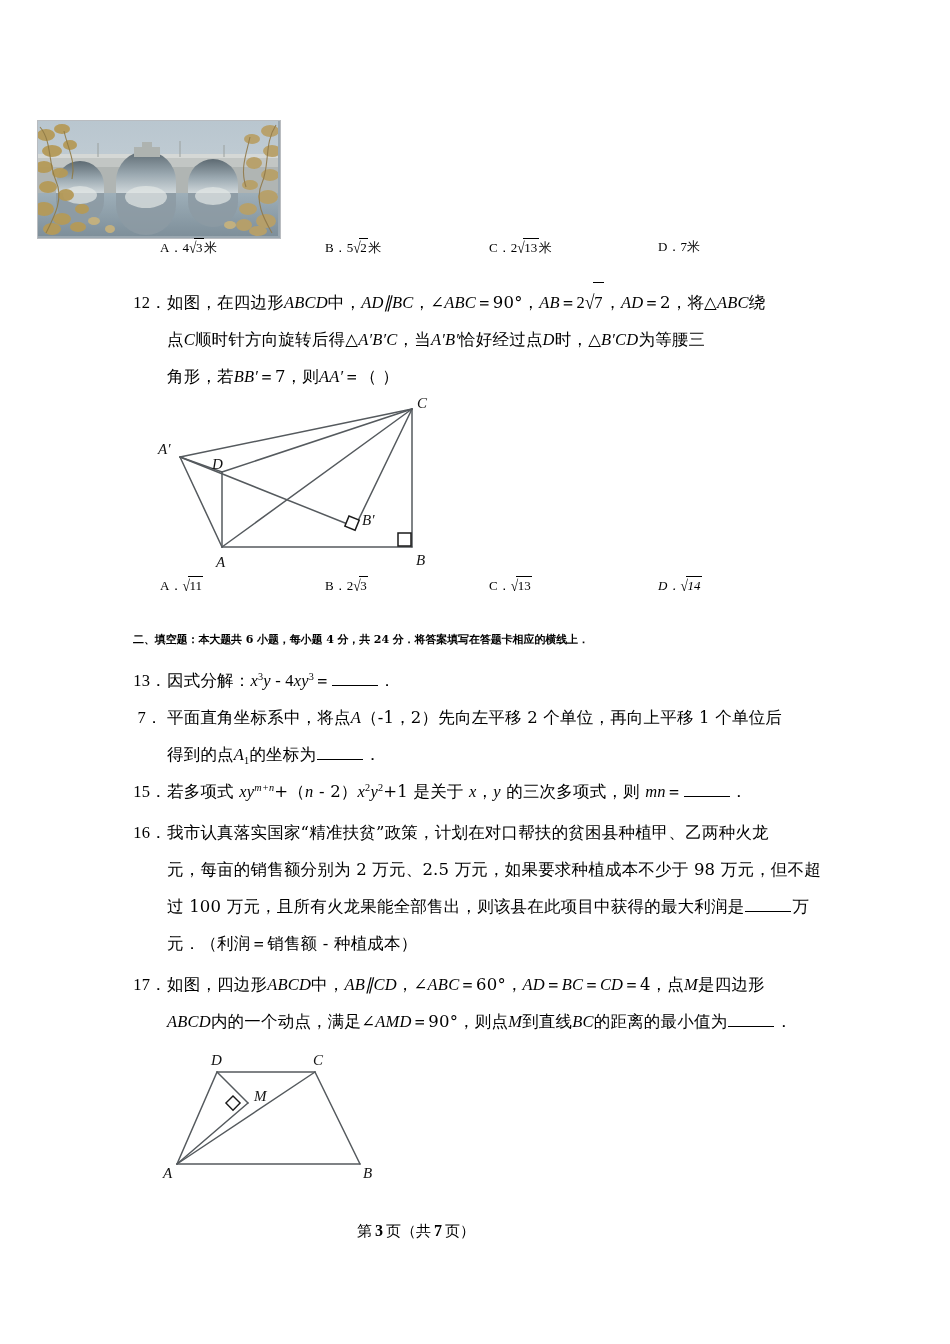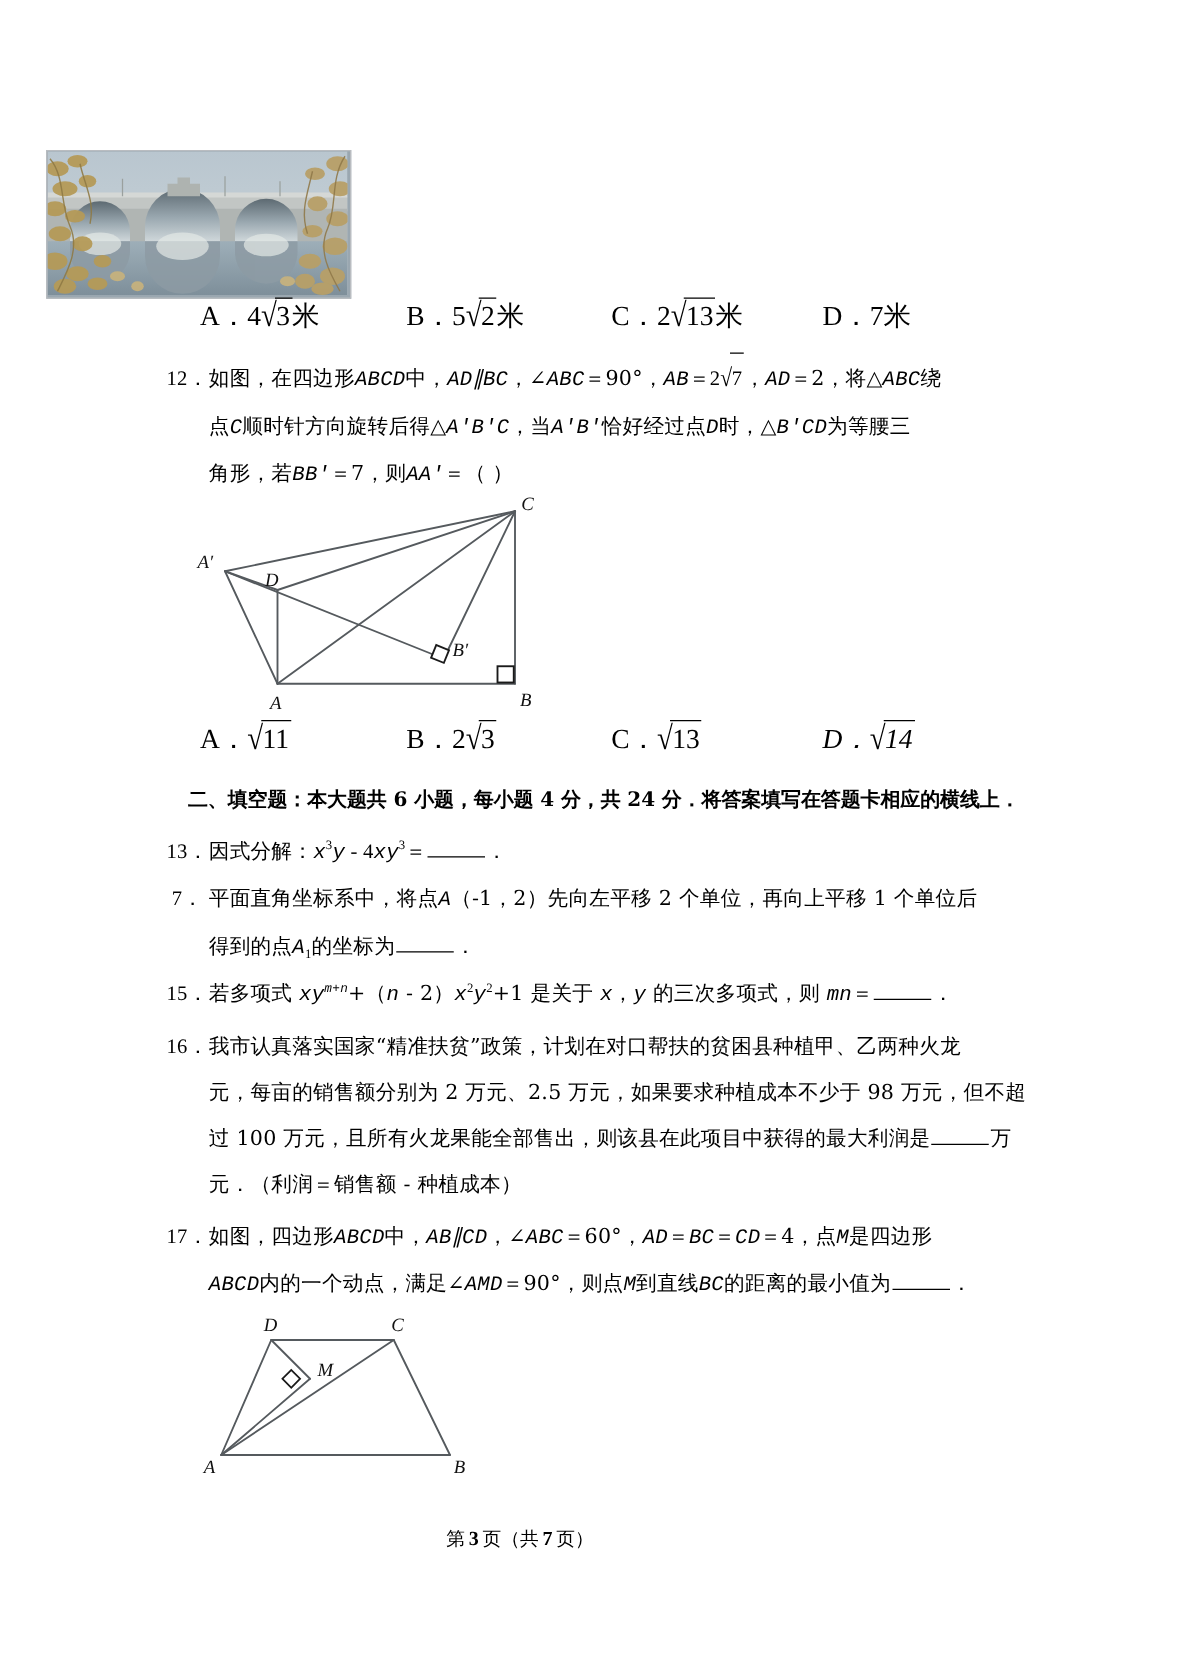--- a/index.html
+++ b/index.html
@@ -26,21 +26,21 @@
   }
 
   
   .qline {
     font-size: 16.5px;
     line-height: 37px;
     white-space: nowrap;
     letter-spacing: 0.2px;
   }
   .cn { font-family: "DejaVu Serif", "Liberation Serif", serif; }
-  .it { font-style: italic; font-family: Liberation Mono, monospace; }
+  .it { font-style: italic; font-family: Liberation Serif, serif; }
   .num { font-family: "Liberation Serif", serif; }
   sup { font-size: 0.62em; vertical-align: super; line-height: 0; }
   sub { font-size: 0.62em; vertical-align: sub; line-height: 0; }
 
   
   .qnum {
     display: inline-block;
     width: 34px;
     text-align: center;
     font-family: "Liberation Serif", serif;
@@ -64,38 +64,37 @@
     display: inline-block;
     border-top: 1.1px solid #000;
     padding: 1px 1.5px 0 1.5px;
     margin-left: -1px;
   }
 
   
   .options {
     position: relative;
     height: 34px;
-    font-size: 22px;
+    font-size: 13px;
   }
   .opt {
     position: absolute;
     top: 0;
     white-space: nowrap;
   }
   .opt .lbl { font-family: "Liberation Serif", serif; }
 
   
   .section-head {
-    font-size: 16px;
+    font-size: 11px;
     font-weight: bold;
     line-height: 36px;
     white-space: nowrap;
     font-family: "DejaVu Serif", "Liberation Serif", serif;
     letter-spacing: -0.1px;
-    text-align: center;
   }
 
   
   .blank {
     display: inline-block;
     border-bottom: 1.3px solid #000;
     width: 46px;
     height: 0.95em;
     vertical-align: baseline;
     margin: 0 1px;

